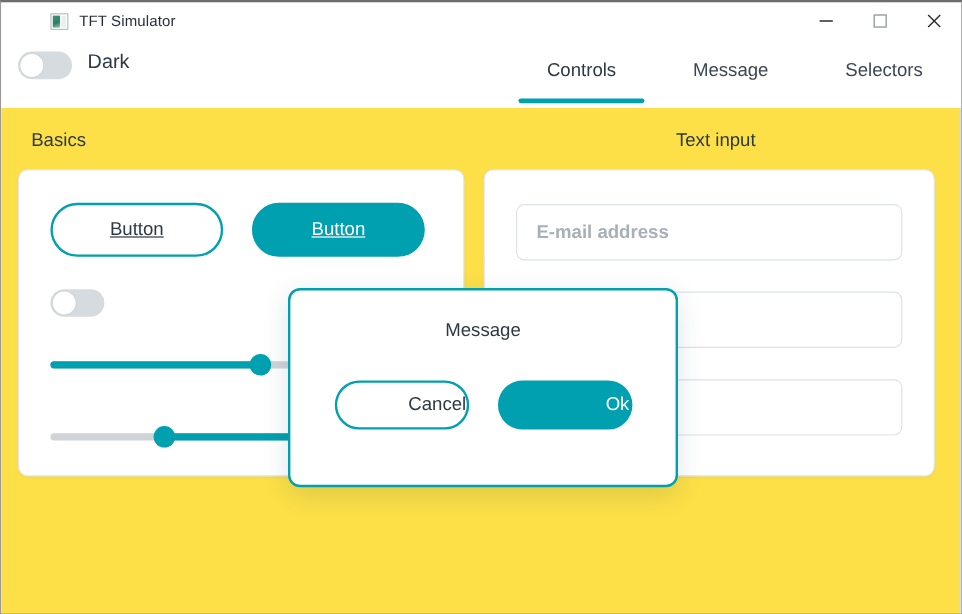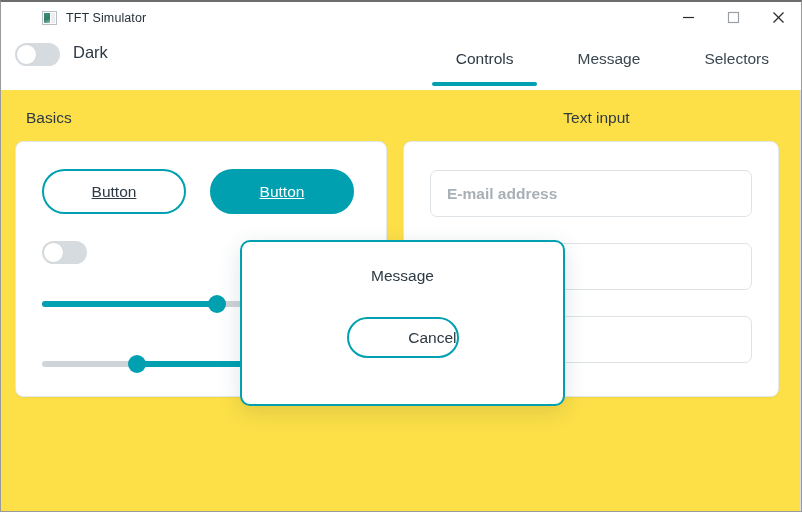--- a/index.html
+++ b/index.html
@@ -313,16 +313,19 @@
   </div>
 
   <div class="scroll-edge"></div>
 
   <div class="dialog">
     <div class="dialog-title">Message</div>
     <div class="dialog-btns">
       <div class="dlg-btn btn-outline">
         <span>Cancel</span>
       </div>
+      <div class="dlg-btn btn-filled">
+        <span>Ok</span>
+      </div>
     </div>
   </div>
 
 </div>
 
 </body></html>

